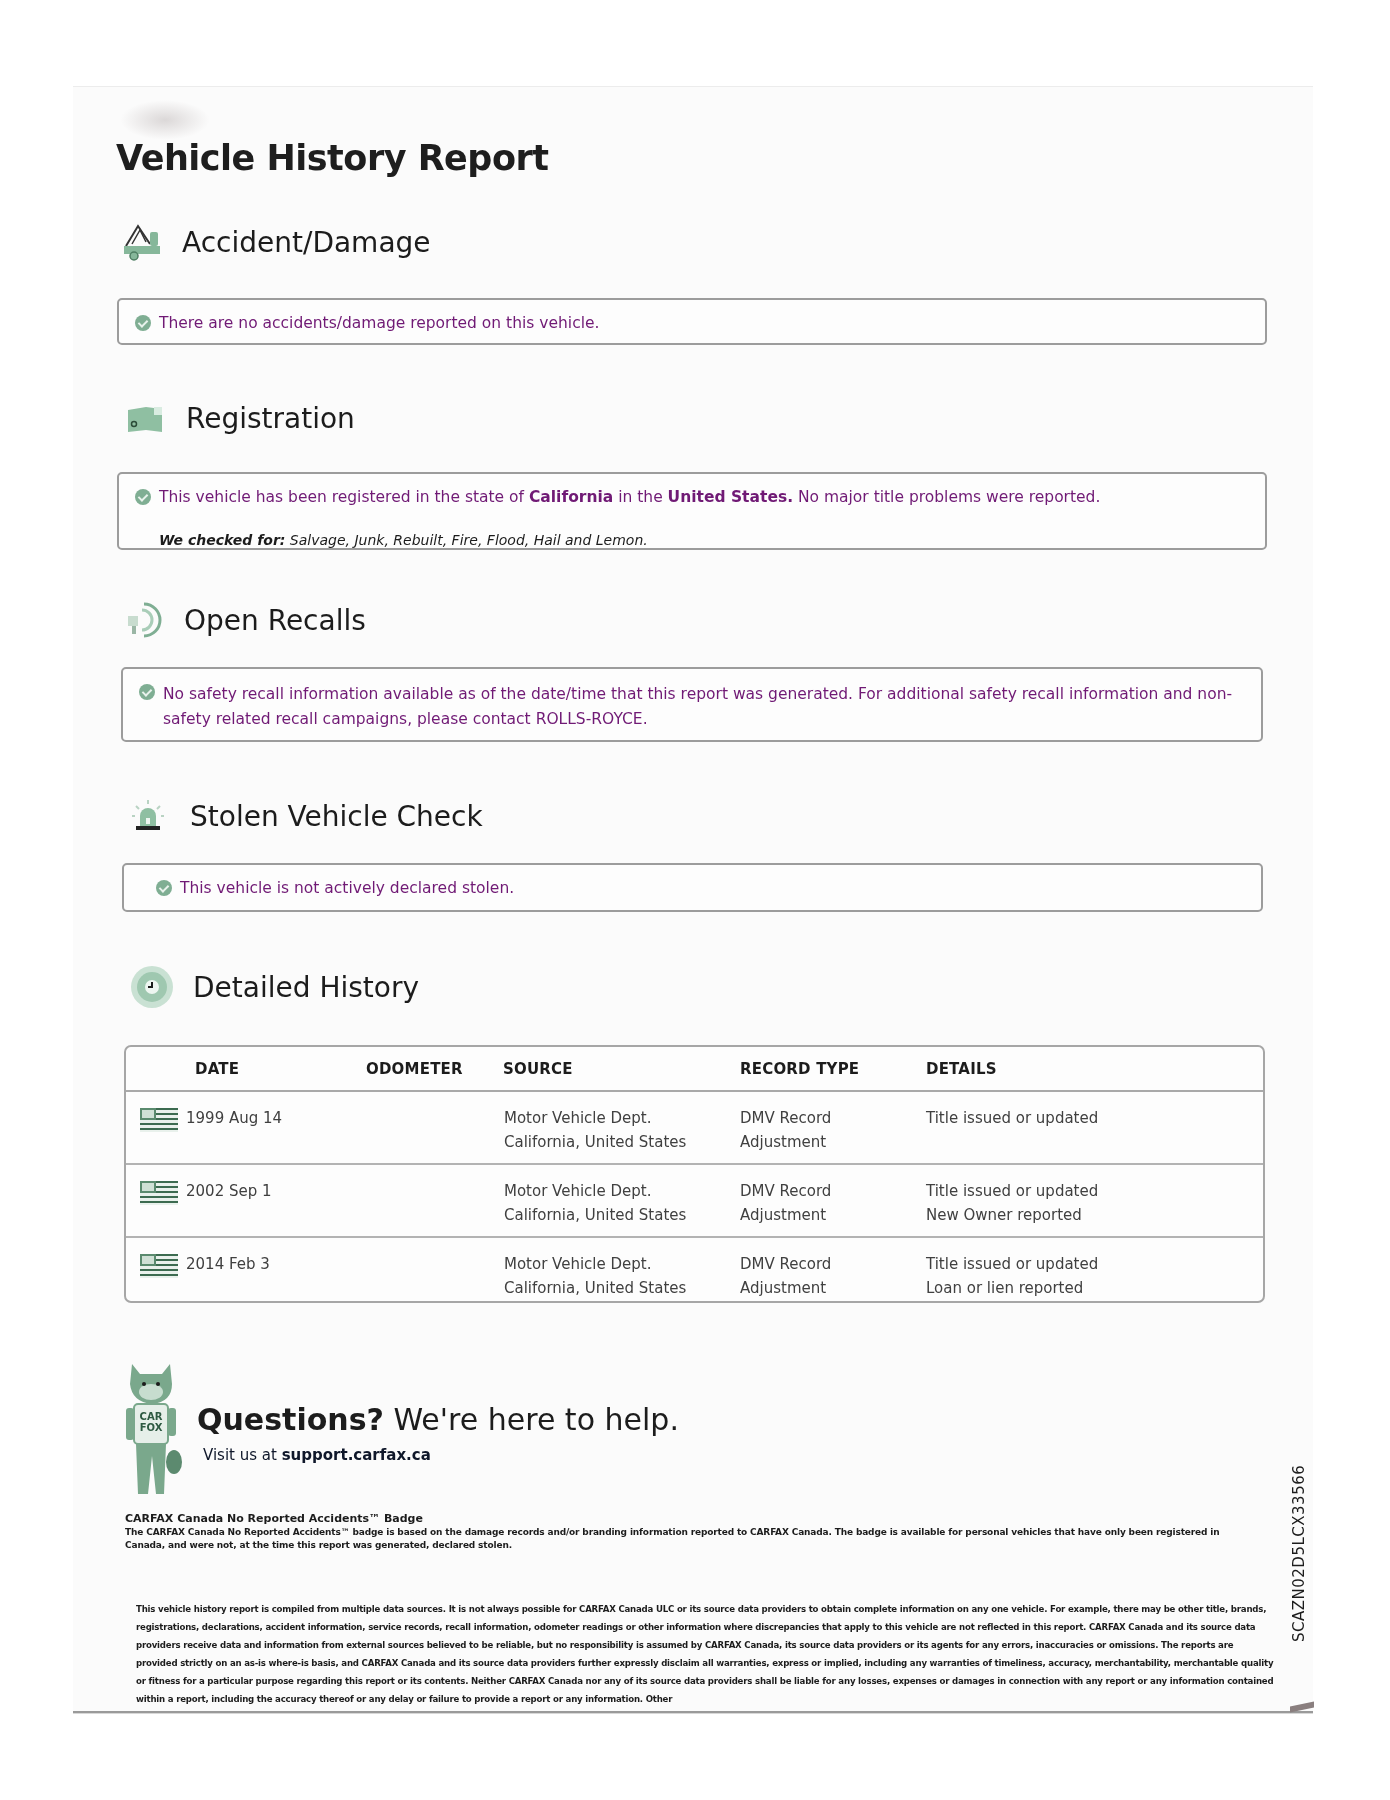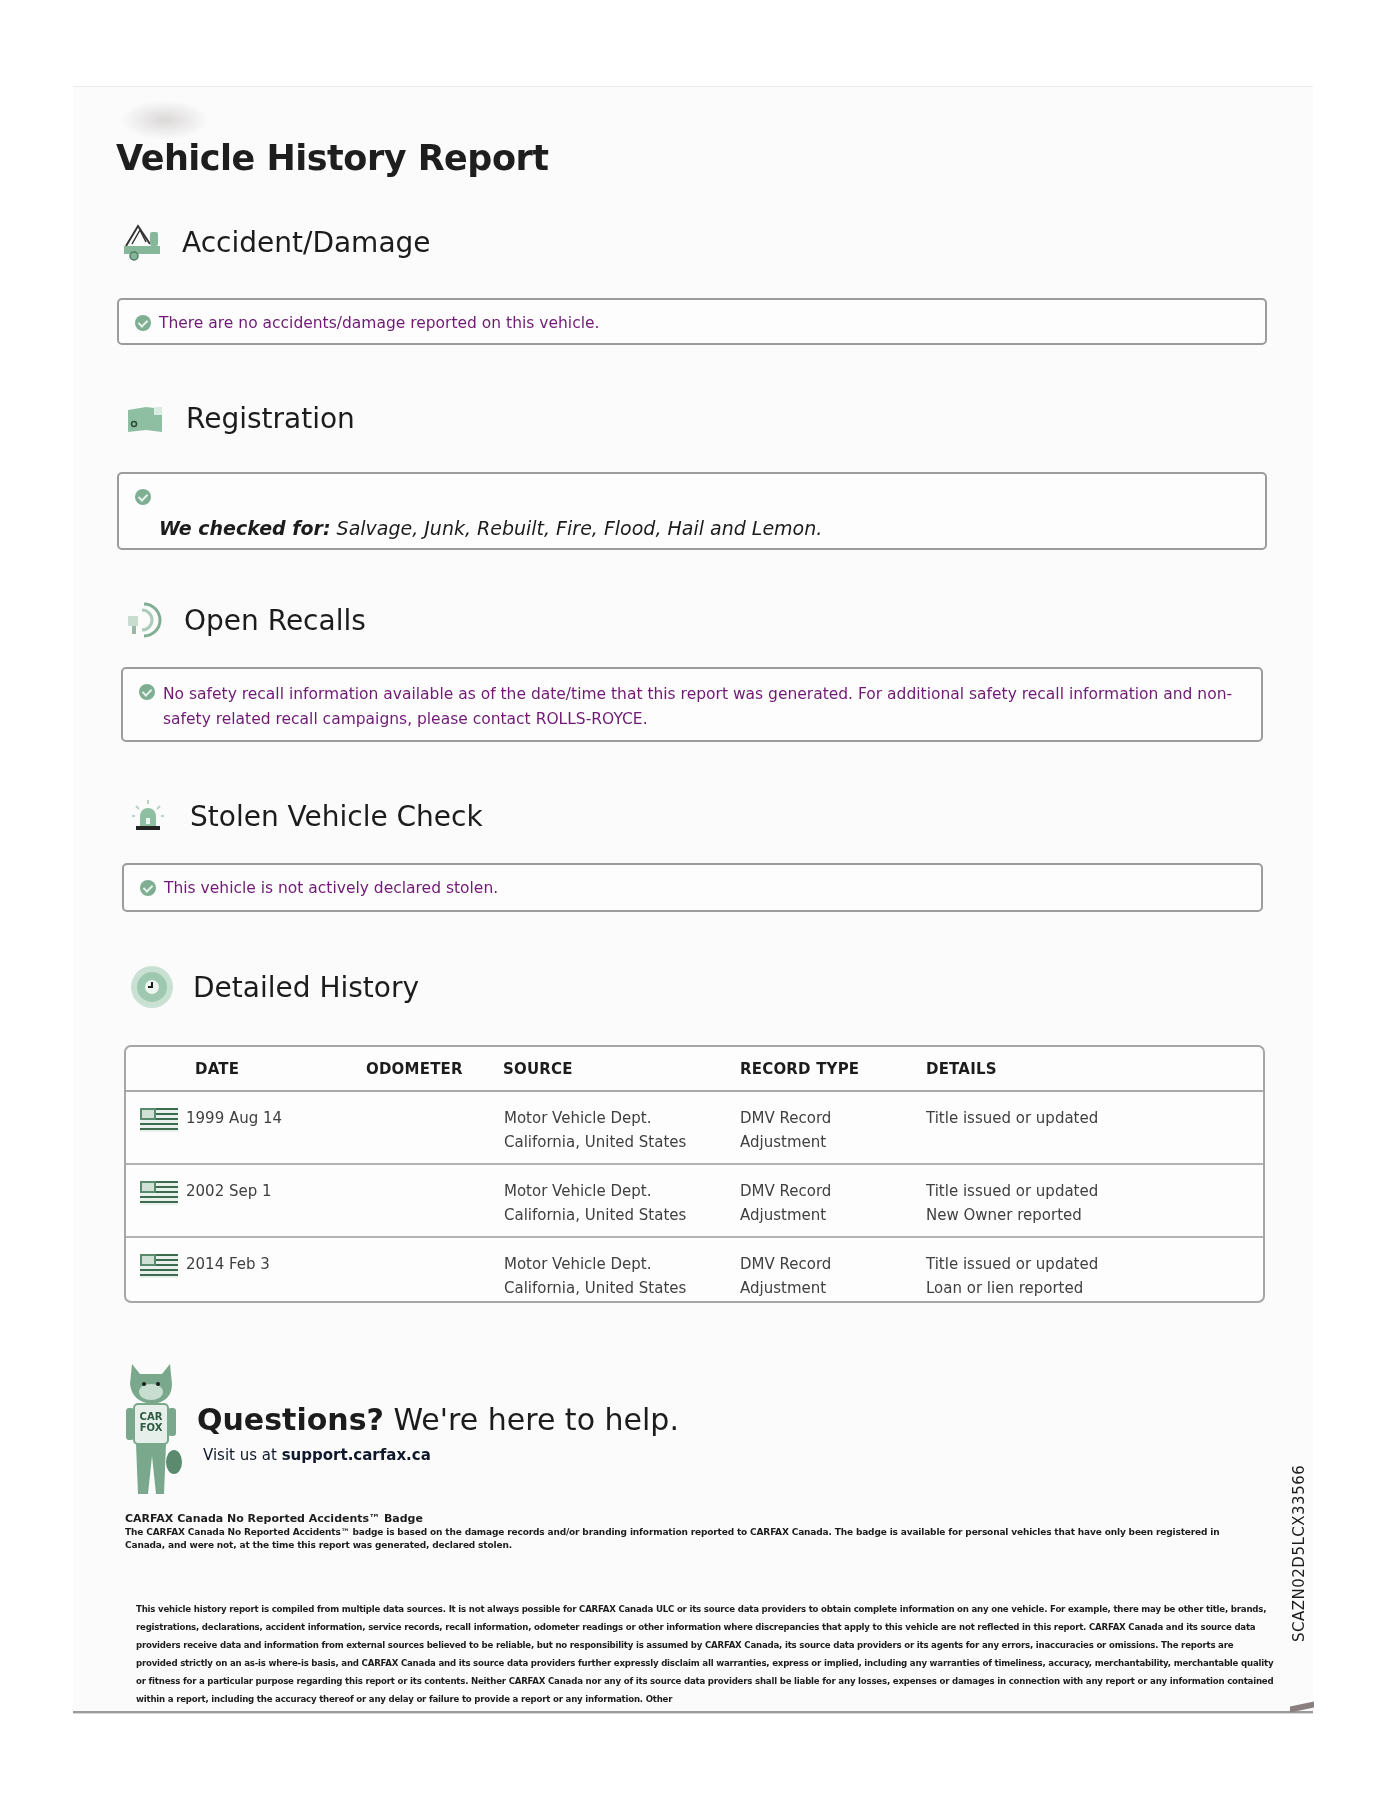--- a/index.html
+++ b/index.html
@@ -35,21 +35,21 @@
   .check {
     width: 16px; height: 16px; border-radius: 50%;
     background: #7fae93; position: relative; flex: 0 0 16px; margin-right: 8px; margin-top: 2px;
   }
   .check::after {
     content: ""; position: absolute; left: 5px; top: 3px; width: 4px; height: 7px;
     border-right: 2px solid #e8f2ec; border-bottom: 2px solid #e8f2ec; transform: rotate(45deg);
   }
   .btext { font-size: 15.5px; line-height: 21px; color: #701a75; }
   .btext b { font-weight: bold; }
-  .checked { font-size: 19px; font-style: italic; margin-top: 12px; margin-left: 24px; }
+  .checked { font-size: 14px; font-style: italic; margin-top: 24px; margin-left: 24px; }
   .checked b { font-weight: bold; }
   
   .table {
     position: absolute; left: 124px; top: 1045px; width: 1141px; height: 258px;
     border: 2px solid #a6a6a6; border-radius: 7px; box-sizing: border-box; background: #fdfdfd;
   }
   .thead { height: 43px; border-bottom: 2px solid #a9a9a9; position: relative; }
   .th { position: absolute; top: 13px; font-size: 15px; font-weight: bold; color: #1c1c1c; letter-spacing: 0.2px; }
   .tr { height: 73px; position: relative; border-bottom: 2px solid #b3b3b3; box-sizing: border-box; }
   .tr:last-child { border-bottom: none; }
@@ -99,20 +99,21 @@
   <svg class="sec-icon" viewBox="0 0 44 40">
     <path d="M4 12 L22 9 L38 11 V34 L22 32 L4 34 Z" fill="#8fbfa2"></path>
     <rect x="30" y="9" width="8" height="8" fill="#d9ece1"></rect>
     <circle cx="10" cy="26" r="2.5" fill="none" stroke="#2b4c38" stroke-width="1.5"></circle>
   </svg>
   <span class="sec-title">Registration</span>
 </div>
 <div class="box" style="left:117px; top:472px; width:1150px; height:78px; padding:13px 16px;">
   <div class="row">
     <span class="check"></span>
+    <span class="btext"><span>This vehicle has been registered in the state of </span><b>California</b><span> in the </span><b>United States.</b><span> No major title problems were reported.</span></span>
   </div>
   <div class="checked"><b>We checked for:</b><span> Salvage, Junk, Rebuilt, Fire, Flood, Hail and Lemon.</span></div>
 </div>
 
 <div class="sec-head" style="left:122px; top:600px;">
   <svg class="sec-icon" viewBox="0 0 44 40">
     <path d="M22 4 A16 16 0 0 1 22 36" fill="none" stroke="#7fae93" stroke-width="3"></path>
     <path d="M20 10 A10 10 0 0 1 20 30" fill="none" stroke="#a9cdb8" stroke-width="3"></path>
     <rect x="6" y="16" width="10" height="10" fill="#c8dccf"></rect>
     <rect x="10" y="26" width="4" height="8" fill="#9ab6a5"></rect>
@@ -128,21 +129,21 @@
 
 <div class="sec-head" style="left:128px; top:796px;">
   <svg class="sec-icon" viewBox="0 0 44 40">
     <path d="M12 30 V20 A8 8 0 0 1 28 20 V30 Z" fill="#8fbfa2"></path>
     <rect x="18" y="22" width="4" height="6" fill="#eef6f1"></rect>
     <rect x="8" y="30" width="24" height="4" fill="#222"></rect>
     <path d="M20 4 V8 M8 10 L11 13 M32 10 L29 13 M4 20 H7 M33 20 H36" stroke="#b9d3c3" stroke-width="2"></path>
   </svg>
   <span class="sec-title">Stolen Vehicle Check</span>
 </div>
-<div class="box" style="left:122px; top:863px; width:1141px; height:49px; padding:13px 16px;">
+<div class="box" style="left:122px; top:863px; width:1141px; height:49px; padding:13px 32px;">
   <div class="row">
     <span class="check"></span>
     <span class="btext">This vehicle is not actively declared stolen.</span>
   </div>
 </div>
 
 <div class="sec-head" style="left:129px; top:964px;">
   <svg class="sec-icon" style="width:46px;height:46px;" viewBox="0 0 46 46">
     <circle cx="23" cy="23" r="21" fill="#c9e1d3"></circle>
     <circle cx="23" cy="23" r="15" fill="#9fc8b0"></circle>

